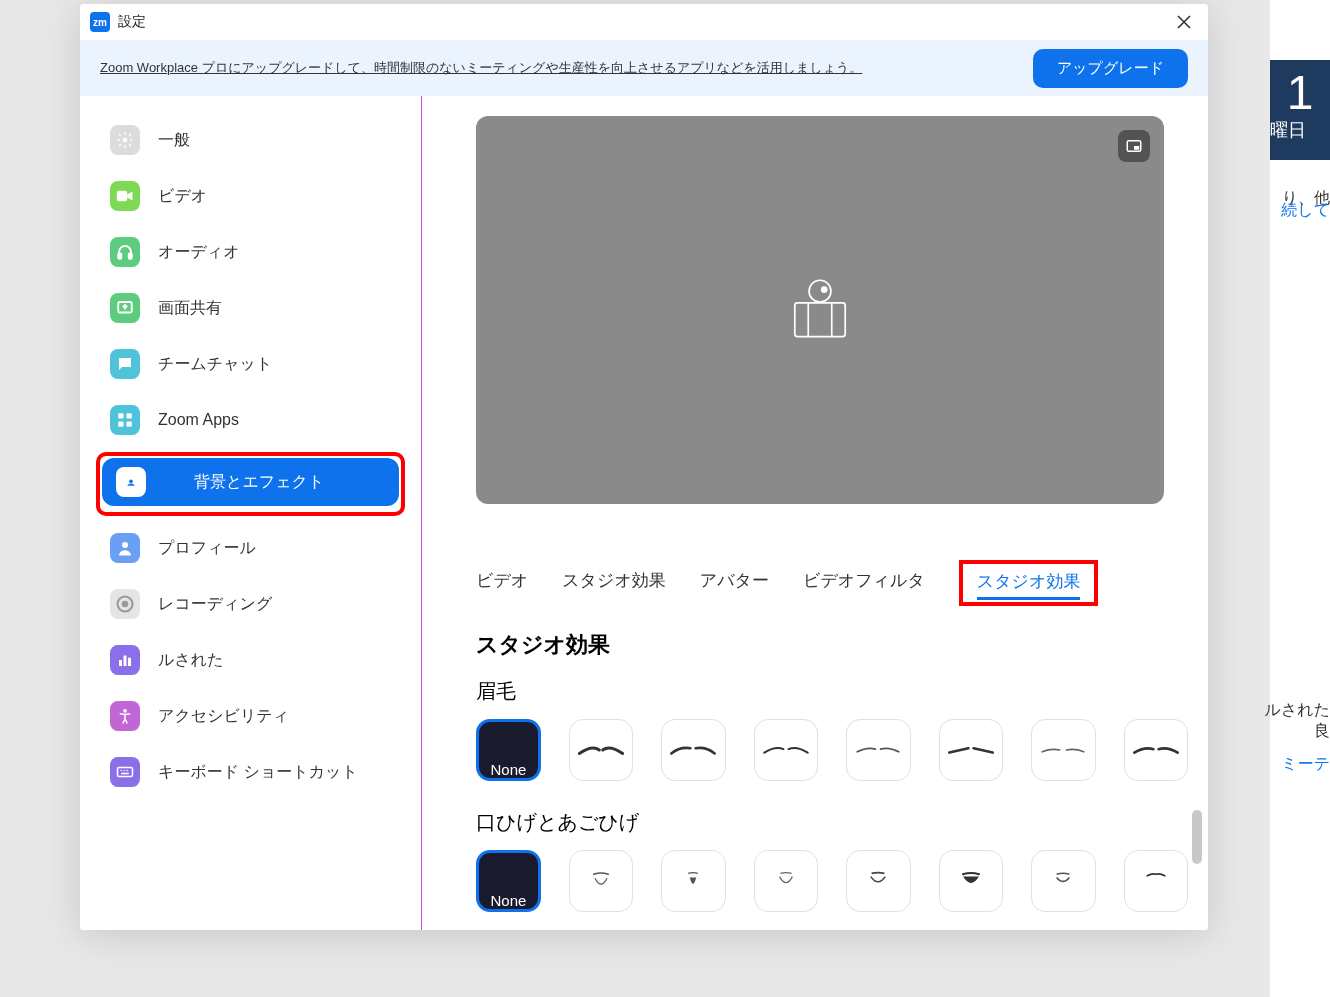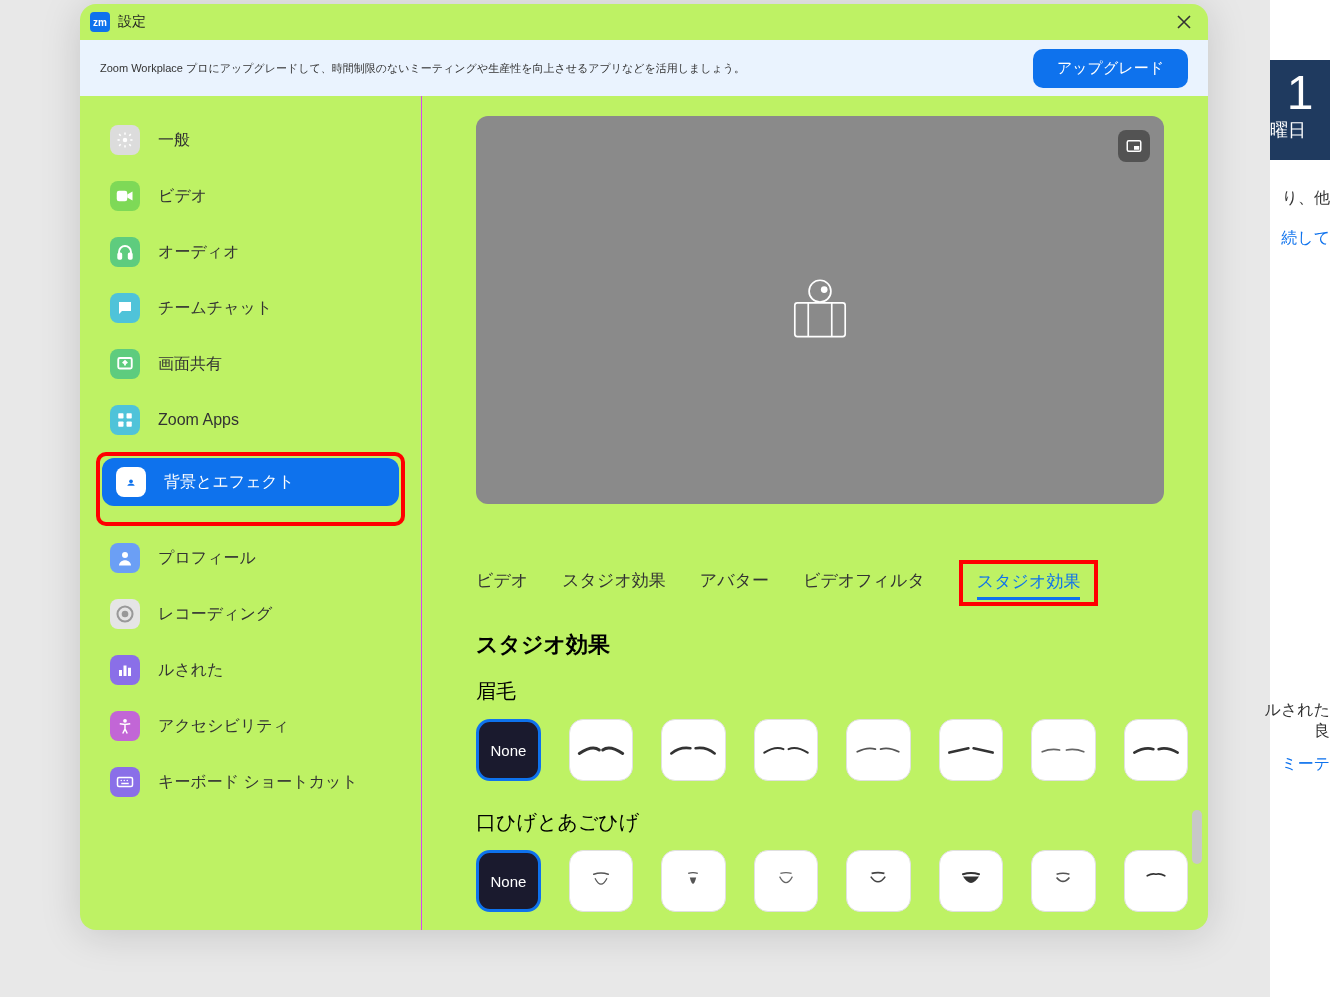--- a/index.html
+++ b/index.html
@@ -2,43 +2,43 @@
 <html><head>
 <meta charset="utf-8">
 <style>
 * { margin: 0; padding: 0; box-sizing: border-box; font-family: -apple-system, "Segoe UI", "Hiragino Sans", "Meiryo", sans-serif; }
 body { background: #e8e8e8; width: 1330px; height: 997px; overflow: hidden; position: relative; }
 
 .bg-right { position: absolute; right: 0; top: 0; width: 60px; height: 997px; background: #fff; }
 .bg-cal { position: absolute; right: 0; top: 60px; width: 60px; height: 100px; background: #1f3a5f; color: #fff; text-align: center; overflow: hidden; font-size: 48px; padding-top: 5px; }
 .bg-day { position: absolute; right: 0; top: 118px; width: 60px; color: #fff; font-size: 18px; }
 .bg-text1 { position: absolute; right: 0; top: 188px; font-size: 16px; color: #333; }
-.bg-text2 { position: absolute; right: 0; top: 228px; font-size: 16px; color: #0e72ed; }
+.bg-text2 { position: absolute; right: 0; top: 200px; font-size: 16px; color: #0e72ed; }
 .bg-text3 { position: absolute; right: 0; top: 700px; font-size: 16px; color: #333; text-align: right; }
 .bg-text4 { position: absolute; right: 0; top: 754px; font-size: 16px; color: #0e72ed; }
 
-.modal { position: absolute; left: 80px; top: 4px; width: 1128px; height: 926px; background: #bef264; border-radius: 16px; box-shadow: 0 4px 40px rgba(0,0,0,0.15); overflow: hidden; }
+.modal { position: absolute; left: 80px; top: 4px; width: 1128px; height: 926px; background: #ffffff; border-radius: 3px; box-shadow: 0 4px 40px rgba(0,0,0,0.15); overflow: hidden; }
 .titlebar { height: 36px; display: flex; align-items: center; padding: 0 10px; }
 .zm-badge { width: 20px; height: 20px; background: #0e72ed; border-radius: 4px; color: #fff; font-size: 10px; font-weight: bold; display: flex; align-items: center; justify-content: center; margin-right: 8px; }
 .title-text { font-size: 14px; color: #222; }
 .close-btn { margin-left: auto; width: 28px; height: 28px; display: flex; align-items: center; justify-content: center; cursor: pointer; }
 .close-btn svg { width: 16px; height: 16px; }
 
 .banner { background: #eaf3fe; height: 56px; display: flex; align-items: center; padding: 0 20px; }
-.banner-text { font-size: 11px; color: #333; }
+.banner-text { font-size: 13px; color: #333; text-decoration: underline; }
 .upgrade-btn { margin-left: auto; background: #0e72ed; color: #fff; border: none; border-radius: 10px; padding: 10px 24px; font-size: 15px; cursor: pointer; }
 
 .body { display: flex; height: calc(100% - 92px); }
 .sidebar { width: 342px; border-right: 1px solid #d946ef; padding: 20px 16px; overflow-y: auto; }
 .side-item { display: flex; align-items: center; height: 48px; border-radius: 12px; padding: 0 14px; margin-bottom: 8px; cursor: pointer; color: #333; font-size: 16px; }
 .side-item .icn { width: 30px; height: 30px; border-radius: 8px; margin-right: 18px; display: flex; align-items: center; justify-content: center; color: #fff; flex-shrink: 0; }
 .side-item.active { background: #0e72ed; color: #fff; }
 .side-item.active .icn { background: #fff; color: #0e72ed; }
 .highlight-box { border: 4px solid #ff0000; border-radius: 10px; padding: 2px; margin-bottom: 8px; }
-.highlight-box .side-item { margin-bottom: 14px; }
+.highlight-box .side-item { margin-bottom: 4px; gap: 30px; }
 
 .icn-general { background: #dcdcdc; } .icn-general svg { color: #fff; }
 .icn-video { background: #7ed957; }
 .icn-audio { background: #5ecc7e; }
 .icn-screen { background: #5ecc7e; }
 .icn-chat { background: #4fc3d9; }
 .icn-apps { background: #4fc3d9; }
 .icn-bg { background: #0e72ed; }
 .icn-rec { background: #e5e5e5; }
 .icn-profile { background: #6b9ff5; }
@@ -55,21 +55,21 @@
 .tabs { display: flex; gap: 34px; margin-top: 56px; margin-bottom: 24px; align-items: center; }
 .tab { font-size: 17px; color: #333; cursor: pointer; padding-bottom: 6px; }
 .tab.active { color: #0e72ed; border-bottom: 3px solid #0e72ed; }
 .tab-highlight { border: 4px solid #ff0000; padding: 6px 14px 2px 14px; }
 .tab-highlight .tab { padding-bottom: 4px; }
 
 .section-title { font-size: 22px; font-weight: 600; margin-bottom: 18px; }
 .sub-title { font-size: 20px; font-weight: 500; margin-bottom: 14px; }
 .opts { display: flex; gap: 28px; margin-bottom: 28px; }
 .opt { width: 70px; height: 62px; border-radius: 14px; border: 1px solid #e0e0e0; display: flex; align-items: center; justify-content: center; cursor: pointer; background: #fff; }
-.opt.selected { background: #1a1a2e; border: 3px solid #0e72ed; color: #fff; }
+.opt.selected { background: #1a1a2e; border: 3px solid #0e72ed; color: #fff; align-items: flex-end; }
 .opt.selected span { color: #fff; font-size: 15px; }
 .opt svg { width: 52px; height: 20px; }
 
 .vscroll { position: absolute; right: 6px; top: 514px; width: 10px; height: 300px; }
 .vscroll-thumb { position: absolute; top: 200px; width: 10px; height: 54px; background: #c8c8c8; border-radius: 5px; }
 </style>
 </head>
 <body>
 
 <div class="bg-right"></div>
@@ -125,35 +125,35 @@
         <div class="icn icn-audio">
             <svg width="18" height="18" viewBox="0 0 24 24" fill="none" stroke="#fff" stroke-width="2.5">
               <path d="M4 14v-2a8 8 0 0116 0v2"></path>
               <rect x="3" y="14" width="4" height="7" rx="1" fill="#fff"></rect>
               <rect x="17" y="14" width="4" height="7" rx="1" fill="#fff"></rect>
             </svg>
           </div>
         <span>オーディオ</span>
       </div>
       <div class="side-item">
-        <div class="icn icn-chat">
-            <svg width="18" height="18" viewBox="0 0 24 24" fill="#fff">
-              <path d="M4 4h16v12H8l-4 4z"></path>
-            </svg>
-          </div>
-        <span>チームチャット</span>
-      </div>
-      <div class="side-item">
         <div class="icn icn-screen">
             <svg width="18" height="18" viewBox="0 0 24 24" fill="none" stroke="#fff" stroke-width="2.5">
               <rect x="3" y="4" width="18" height="14" rx="2"></rect>
               <path d="M12 14V8M9 11l3-3 3 3"></path>
             </svg>
           </div>
         <span>画面共有</span>
+      </div>
+      <div class="side-item">
+        <div class="icn icn-chat">
+            <svg width="18" height="18" viewBox="0 0 24 24" fill="#fff">
+              <path d="M4 4h16v12H8l-4 4z"></path>
+            </svg>
+          </div>
+        <span>チームチャット</span>
       </div>
       <div class="side-item">
         <div class="icn icn-apps">
             <svg width="18" height="18" viewBox="0 0 24 24" fill="#fff">
               <rect x="3" y="3" width="7" height="7" rx="1"></rect>
               <rect x="14" y="3" width="7" height="7" rx="1"></rect>
               <rect x="3" y="14" width="7" height="7" rx="1"></rect>
               <rect x="14" y="14" width="7" height="7" rx="1"></rect>
             </svg>
           </div>

